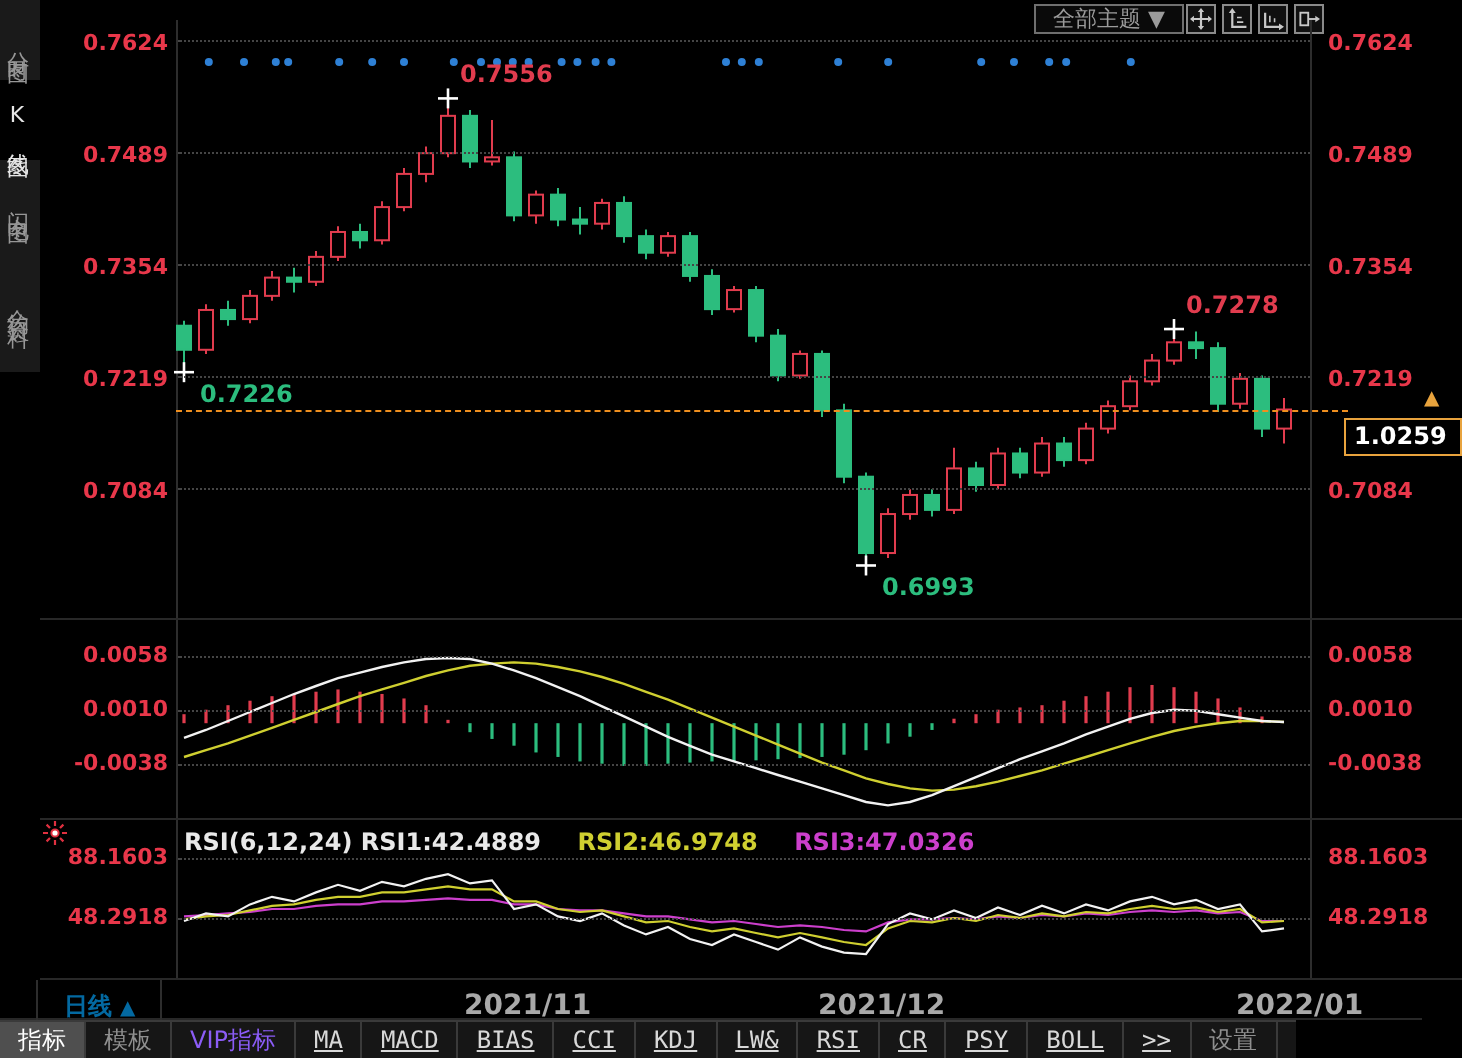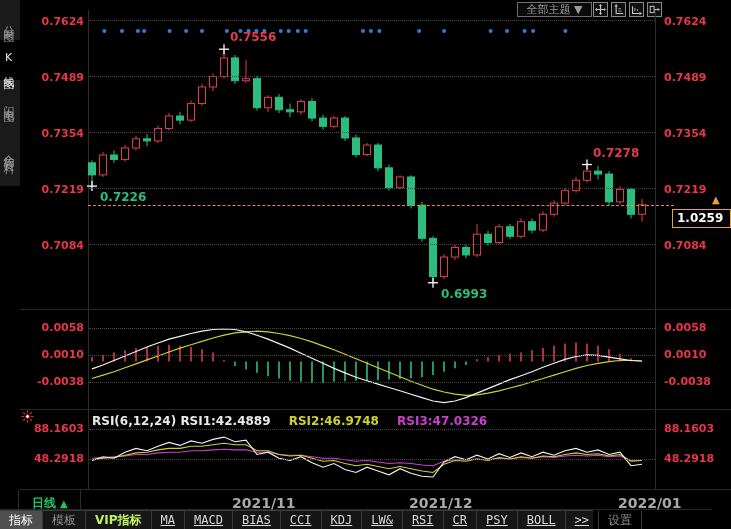--- a/index.html
+++ b/index.html
@@ -40,32 +40,32 @@
 
   
   .ind-header { position:absolute; left:92px; font-size:12px; font-weight:bold; white-space:nowrap; color:#e9e9e9; }
   .ind-header .seg { margin-right:14px; }
   .ind-header .yellow { color:#cfcf30; }
   .ind-header .magenta { color:#cc3fcc; }
 
   svg.chart { position:absolute; left:88px; overflow:visible; }
 
   
-  .period-btn { position:absolute; left:32px; top:495px; font-size:12px; font-weight:bold; color:#22c55e; cursor:pointer; white-space:nowrap; }
+  .period-btn { position:absolute; left:32px; top:495px; font-size:12px; font-weight:bold; color:#0369a1; cursor:pointer; white-space:nowrap; }
   .period-btn .tri { font-size:10px; margin-left:4px; }
   .datelabel { position:absolute; top:495px; width:62px; text-align:center; font-size:14px; font-weight:bold; color:#a9a9a9; }
 
   
-  .toolbar { position:absolute; left:0; top:510px; width:593px; height:19px; background:#161616;
+  .toolbar { position:absolute; left:0; top:510px; width:648px; height:19px; background:#161616;
              border-top:1px solid #3a3a3a; display:flex; align-items:stretch; }
   .titem { font-size:12px; line-height:18px; padding:0 9px; color:#d8d8d8; border-right:1px solid #3a3a3a; cursor:pointer; white-space:nowrap; }
   .titem.mono { font-family:"DejaVu Sans Mono", monospace;text-decoration:underline; }
   .titem.sel { background:#4f4f4f; color:#fff; }
   .titem.dim { color:#8f8f8f; }
-  .titem.vip { color:#bef264; font-weight:bold; }
+  .titem.vip { color:#8b5cf6; font-weight:normal; }
   .sun-icon { position:absolute; left:21px; top:410px; }
 </style>
 </head>
 <body>
 
 <div class="screen">
 
   <aside class="sidebar" id="sidebar">
       <div class="vtab" style="height: 40px;">分时图</div>
       <div class="vtab sel" style="height: 40px;">K线图</div>

